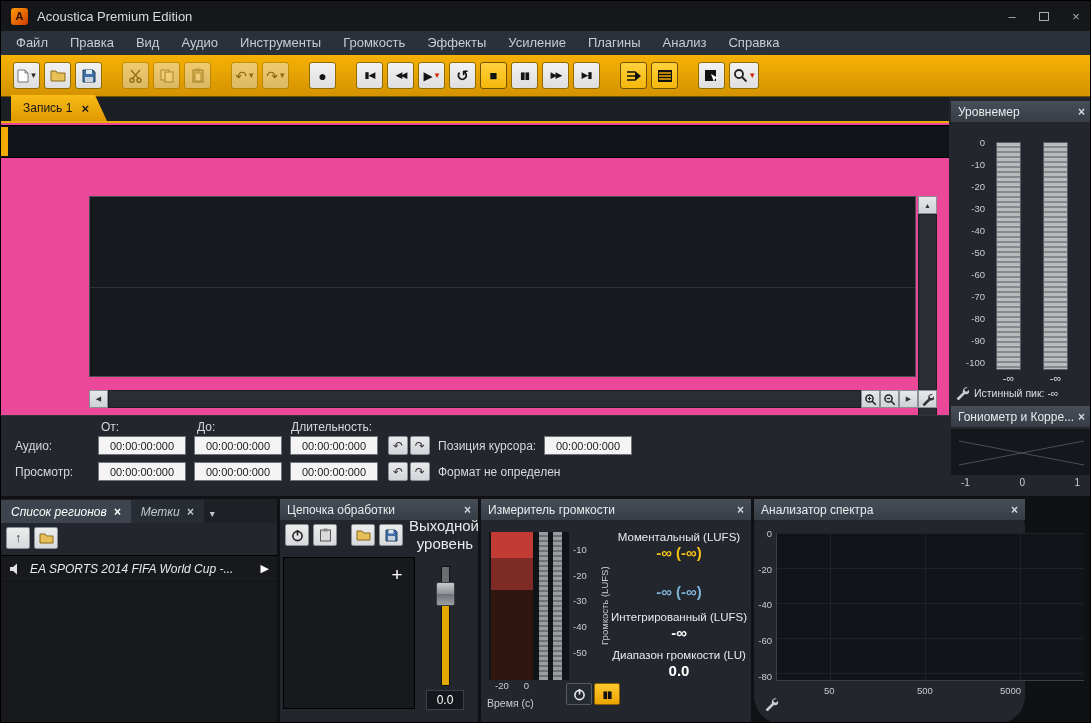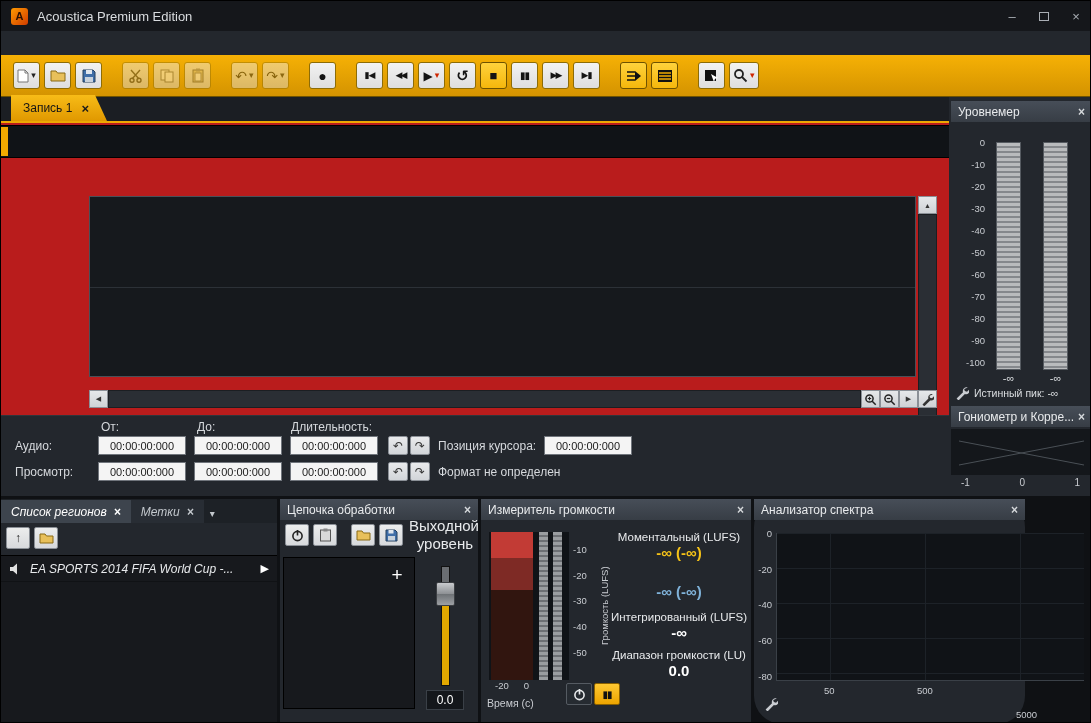--- a/index.html
+++ b/index.html
@@ -31,21 +31,21 @@
   .g-rec { font-size:14px; }
   .g-skip { font-size:9px; letter-spacing:-1px; }
   .g-rw { font-size:9px; letter-spacing:-2px; }
   .g-play { font-size:12px; }
   .g-loop { font-size:15px; font-weight:bold; }
   .g-stop { font-size:13px; }
   .g-pause { font-size:10px; letter-spacing:-1px; }
   .g-undo { font-size:14px; }
 
   
-  .editor { position:absolute; top:96px; left:0; width:948px; height:399px; background:#b91c1c; }
+  .editor { position:absolute; top:96px; left:0; width:948px; height:399px; background:#ec4899; }
   .tabrow { position:absolute; top:0; left:0; width:948px; height:26px; background:#1b1e23; border-bottom:2px solid #eda903; display:flex; align-items:flex-end; }
   .doc-tab { margin-left:10px; height:26px; background:linear-gradient(#f8bc17,#e09800); clip-path:polygon(0 100%,0 0,calc(100% - 12px) 0,100% 100%); display:flex; align-items:center; gap:9px; padding:0 18px 0 12px; color:#161616; font-size:12px; }
   .doc-tab .x { font-weight:bold; font-size:13px; color:#1a1a1a; }
   .overview { position:absolute; top:28px; left:0; width:948px; height:33px; background:#101317; border-top:1px solid #000; border-bottom:1px solid #000; }
   .ov-marker { position:absolute; left:0; top:1px; width:7px; height:29px; background:#f2a900; }
   .wavebox { position:absolute; top:99px; left:88px; width:827px; height:181px; background:#16191d; border:1px solid #4a5058; }
   .waveline { position:absolute; left:0; right:0; top:50%; height:1px; background:#2c3137; }
   .vscroll { position:absolute; top:99px; left:917px; width:19px; height:290px; display:flex; flex-direction:column; }
   .sbtn { width:19px; height:18px; background:linear-gradient(#e6e8ea,#cfd2d6); border:1px solid #8b9097; display:flex; align-items:center; justify-content:center; font-size:7px; color:#333; }
   .strack { flex:1; background:#2a2e34; border:1px solid #1b1e22; }
@@ -144,20 +144,33 @@
     <div class="win-title">Acoustica Premium Edition</div>
     <div class="wincontrols">
       <span>–</span>
       <span>
           <i class="maxbox"></i>
         </span>
       <span>×</span>
     </div>
   </div>
 
+  <div class="menubar">
+    <span class="menu-item">Файл</span>
+    <span class="menu-item">Правка</span>
+    <span class="menu-item">Вид</span>
+    <span class="menu-item">Аудио</span>
+    <span class="menu-item">Инструменты</span>
+    <span class="menu-item">Громкость</span>
+    <span class="menu-item">Эффекты</span>
+    <span class="menu-item">Усиление</span>
+    <span class="menu-item">Плагины</span>
+    <span class="menu-item">Анализ</span>
+    <span class="menu-item">Справка</span>
+  </div>
 
   <div class="toolbar">
     <div class="btn">
       <svg width="12" height="14">
           <path d="M1 1h7l3 3v9H1z" fill="#fff" stroke="#777"></path>
           <path d="M8 1v3h3" fill="none" stroke="#777"></path>
         </svg>
       <span class="dd">▾</span>
     </div>
     <div class="btn">
@@ -520,21 +533,21 @@
       <div class="specgraph"></div>
       <div class="specy">
         <span>0</span>
         <span>-20</span>
         <span>-40</span>
         <span>-60</span>
         <span>-80</span>
       </div>
       <span class="specx" style="left:70px;">50</span>
       <span class="specx" style="left:163px;">500</span>
-      <span class="specx" style="left:262px;margin-top:24px;">5000</span>
+      <span class="specx" style="left:246px;">5000</span>
       <div class="wrenchpos">
         <svg width="14" height="14">
             <path d="M12.9 1.6a3.7 3.7 0 0 0-4.9 4.6L1.6 12.6l1.9 1.9 6.4-6.4a3.7 3.7 0 0 0 4.6-4.9L12 5.7l-2.2-.6-.6-2.2z" fill="#c9ccd1"></path>
           </svg>
       </div>
     </div>
 
   </div>
 </div>
 

